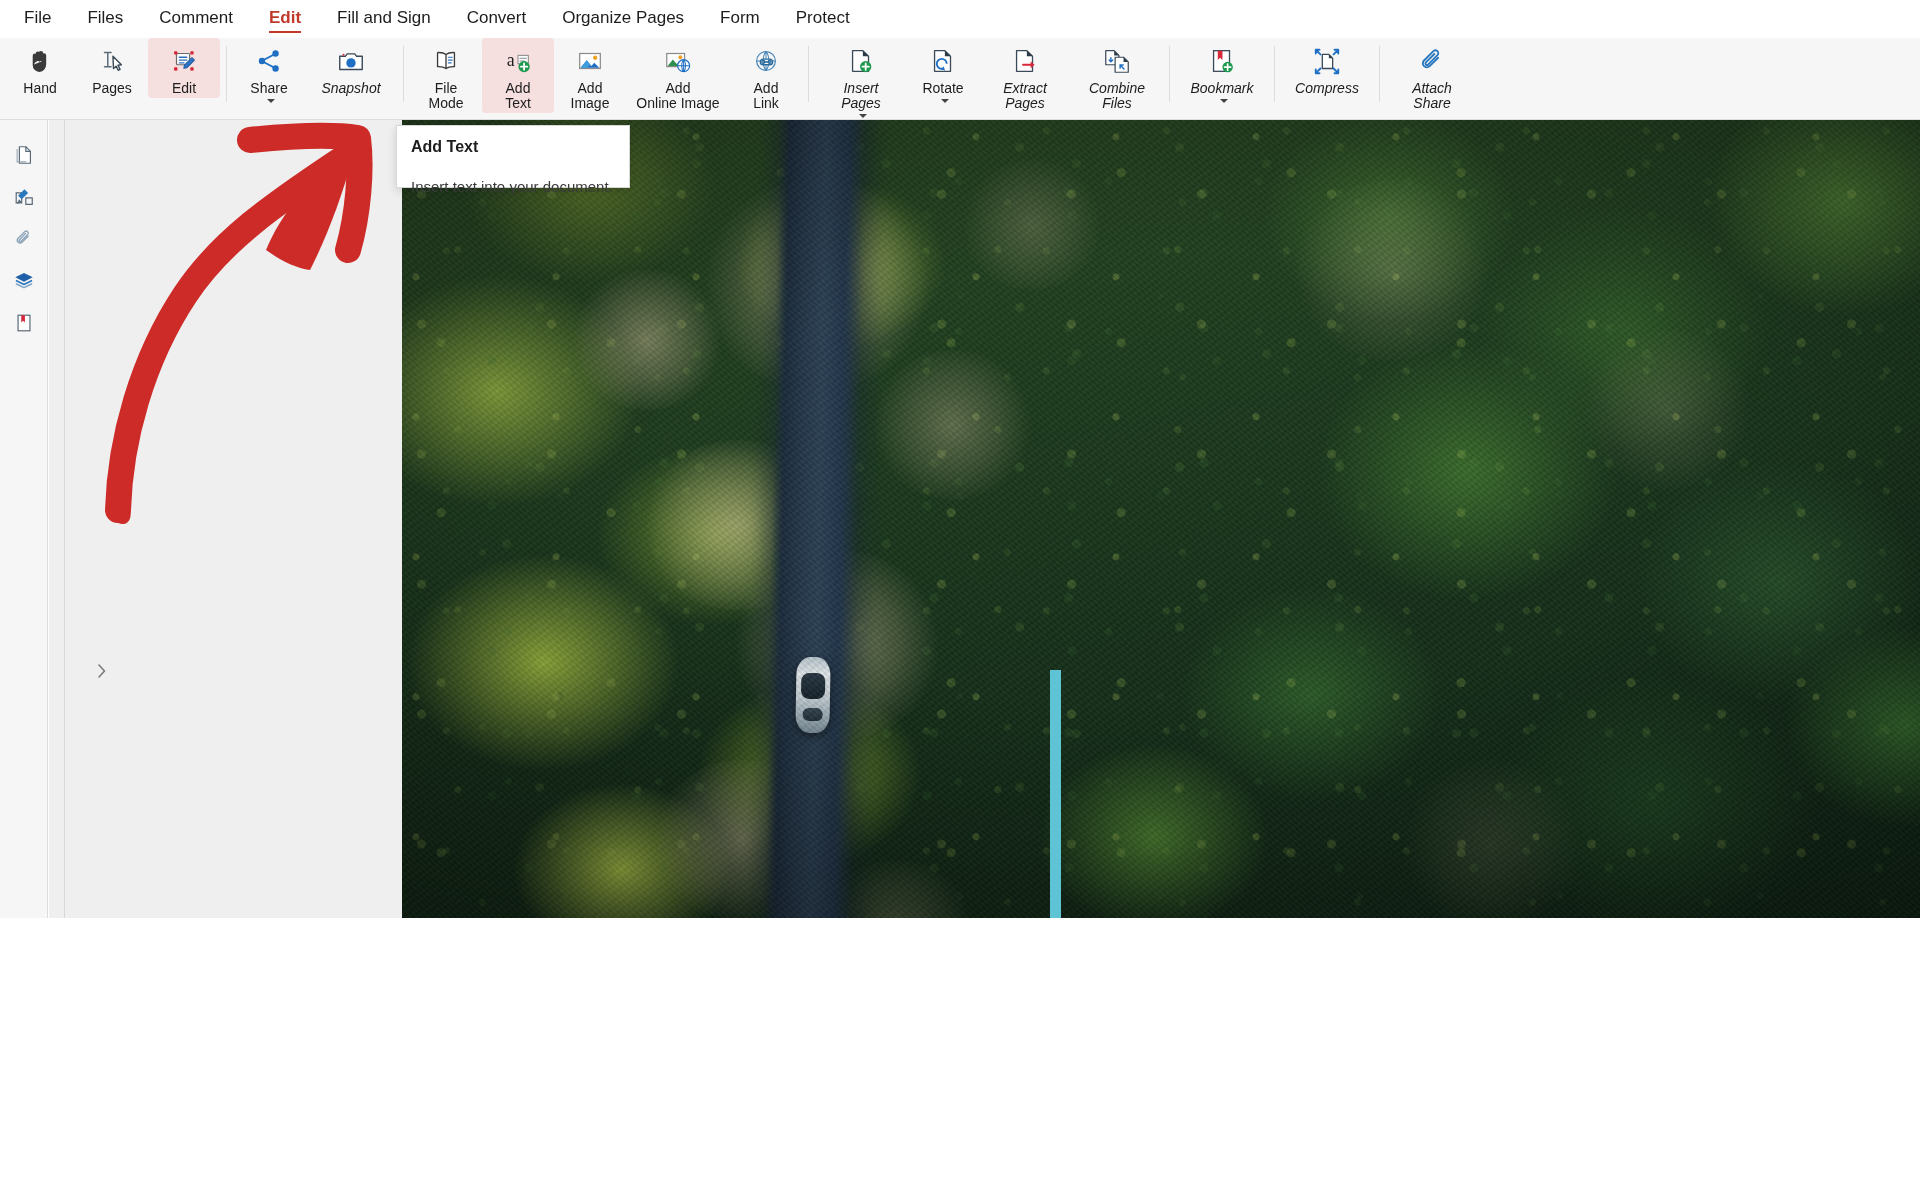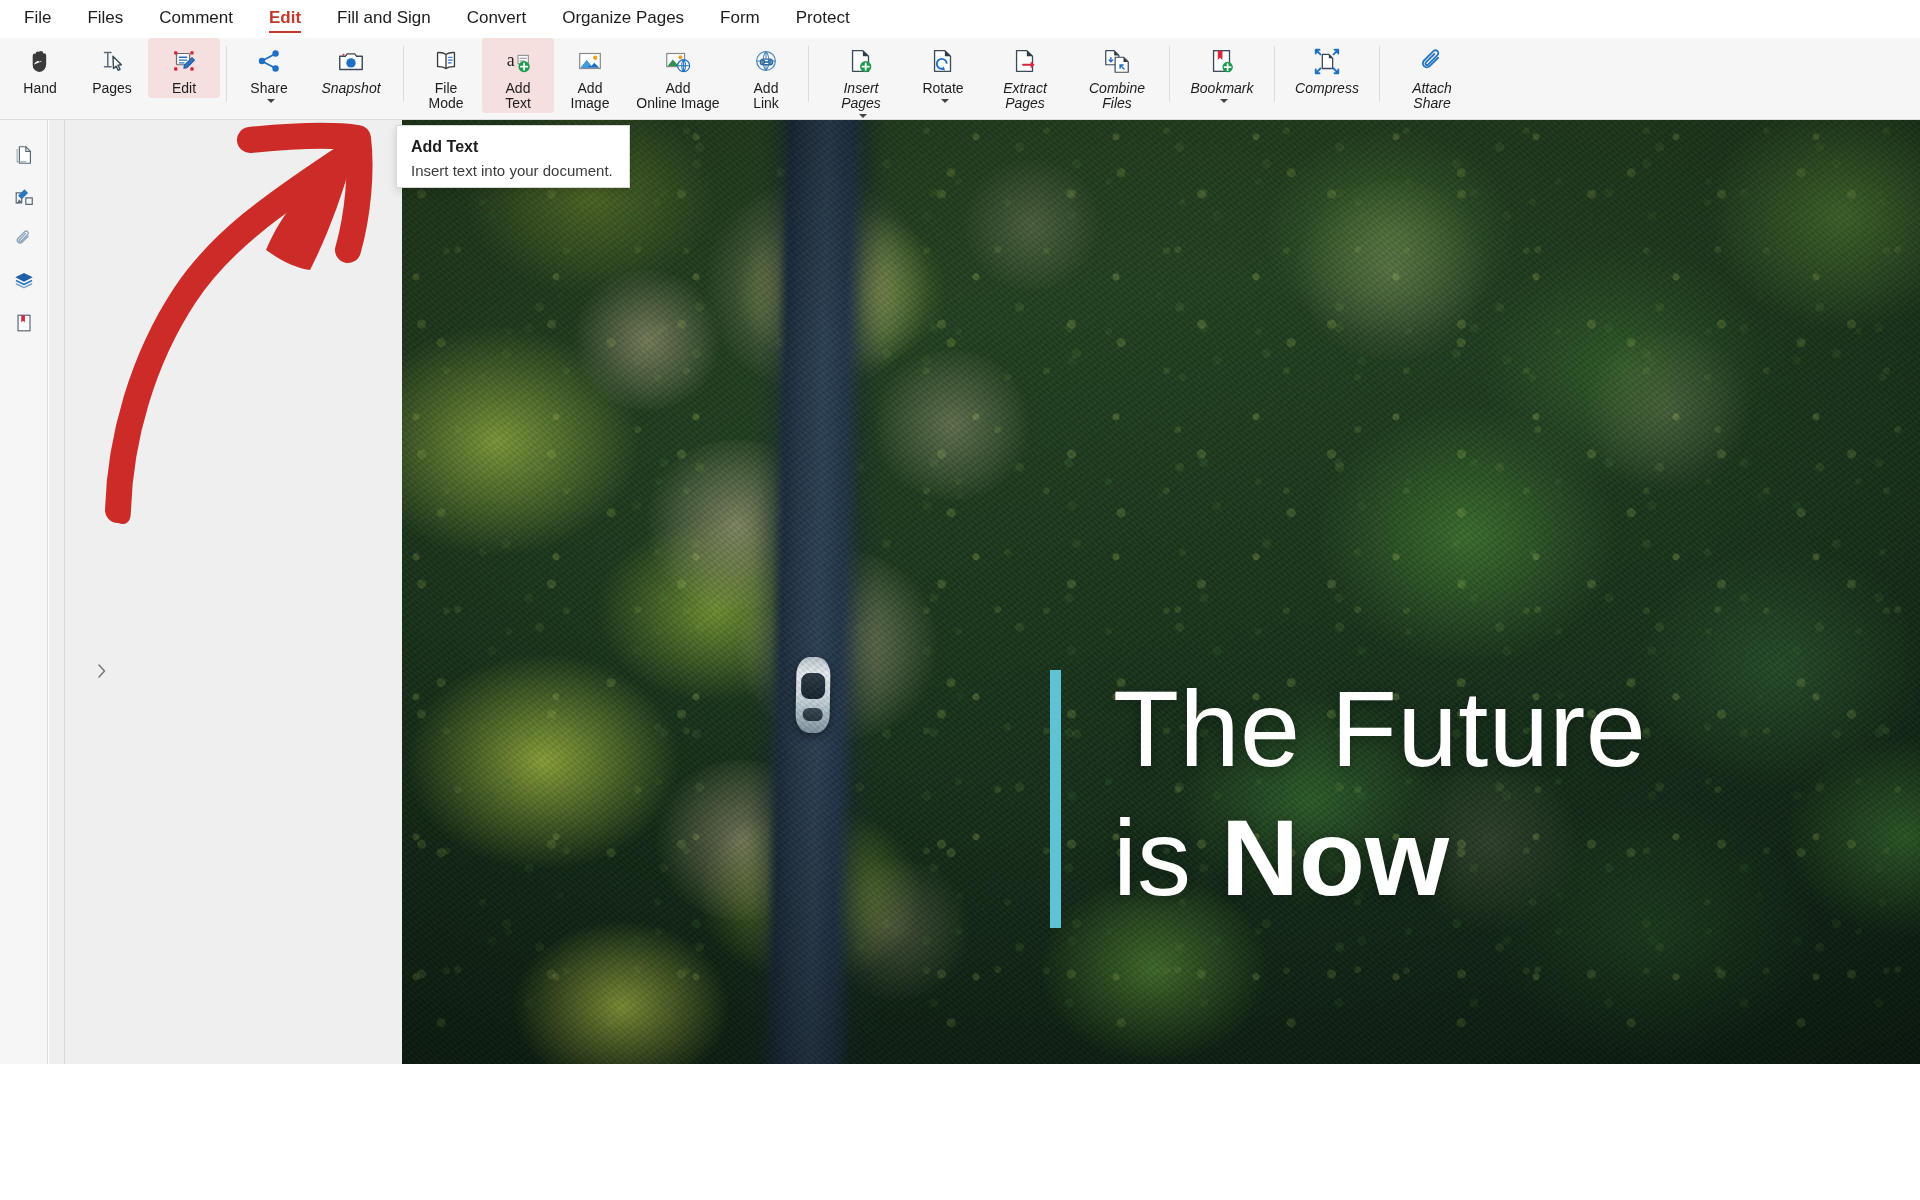--- a/index.html
+++ b/index.html
@@ -2,21 +2,21 @@
 <html><head>
 <meta charset="utf-8">
 <style>
   * { box-sizing: border-box; margin: 0; padding: 0; }
   html, body {
     width: 1920px; height: 1200px;
     overflow: hidden;
     font-family: "Liberation Sans", sans-serif;
     background: #ffffff;
   }
-  #app { position: relative; width: 1920px; height: 1064px; }
+  #app { position: relative; width: 1920px; height: 918px; }
 
   
   .menubar {
     position: absolute; top: 0; left: 0; width: 1920px; height: 38px;
     background: #ffffff;
     display: flex; align-items: center;
     padding-left: 6px;
   }
   .menu-item {
     position: relative;
@@ -251,21 +251,21 @@
     border: 1px solid #d7d7d7;
     box-shadow: 0 3px 9px rgba(0,0,0,.14);
     padding: 11px 14px;
     z-index: 40;
   }
   .tt-title {
     font-size: 16px; font-weight: bold; color: #1d1d1d;
     line-height: 20px;
   }
   .tt-desc {
-    font-size: 15px; color: #3b3b3b; line-height: 20px; margin-top: 4px;
+    font-size: 15px; color: #3b3b3b; line-height: 20px; margin-top: 20px;
   }
 </style>
 </head>
 <body>
 
 <div id="app">
 
   <div class="menubar">
     <div class="menu-item">File</div>
     <div class="menu-item">Files</div>
@@ -613,24 +613,20 @@
 
         <div class="road2"></div>
         <div class="road"></div>
         <div class="car"></div>
         <div class="forest-texture"></div>
         <div class="vignette"></div>
       </div>
 
       <div class="headline">
         <div class="accent-bar"></div>
-        <div class="headline-text">
-          <div class="h-line1">The Future</div>
-          <div class="h-line2"><span class="light">is </span><span>Now</span></div>
-        </div>
       </div>
     </div>
   </div>
 
   <svg class="annot-arrow" viewBox="0 0 300 420">
     <path d="M28 400 C 30 330, 52 250, 95 185 C 130 132, 182 95, 258 45" fill="none" stroke="#cc2b28" stroke-width="26" stroke-linecap="round"></path>
     <path d="M160 30 C 200 26, 240 24, 268 28 C 272 60, 268 105, 258 140" fill="none" stroke="#cc2b28" stroke-width="26" stroke-linecap="round" stroke-linejoin="round"></path>
     <path d="M255 38 C 220 70, 190 105, 176 140 C 190 150, 205 158, 220 160 C 238 125, 252 85, 262 50 Z" fill="#cc2b28"></path>
     <path d="M24 395 C 22 405, 24 415, 34 414 C 42 412, 42 402, 38 394 Z" fill="#cc2b28"></path>
   </svg>

